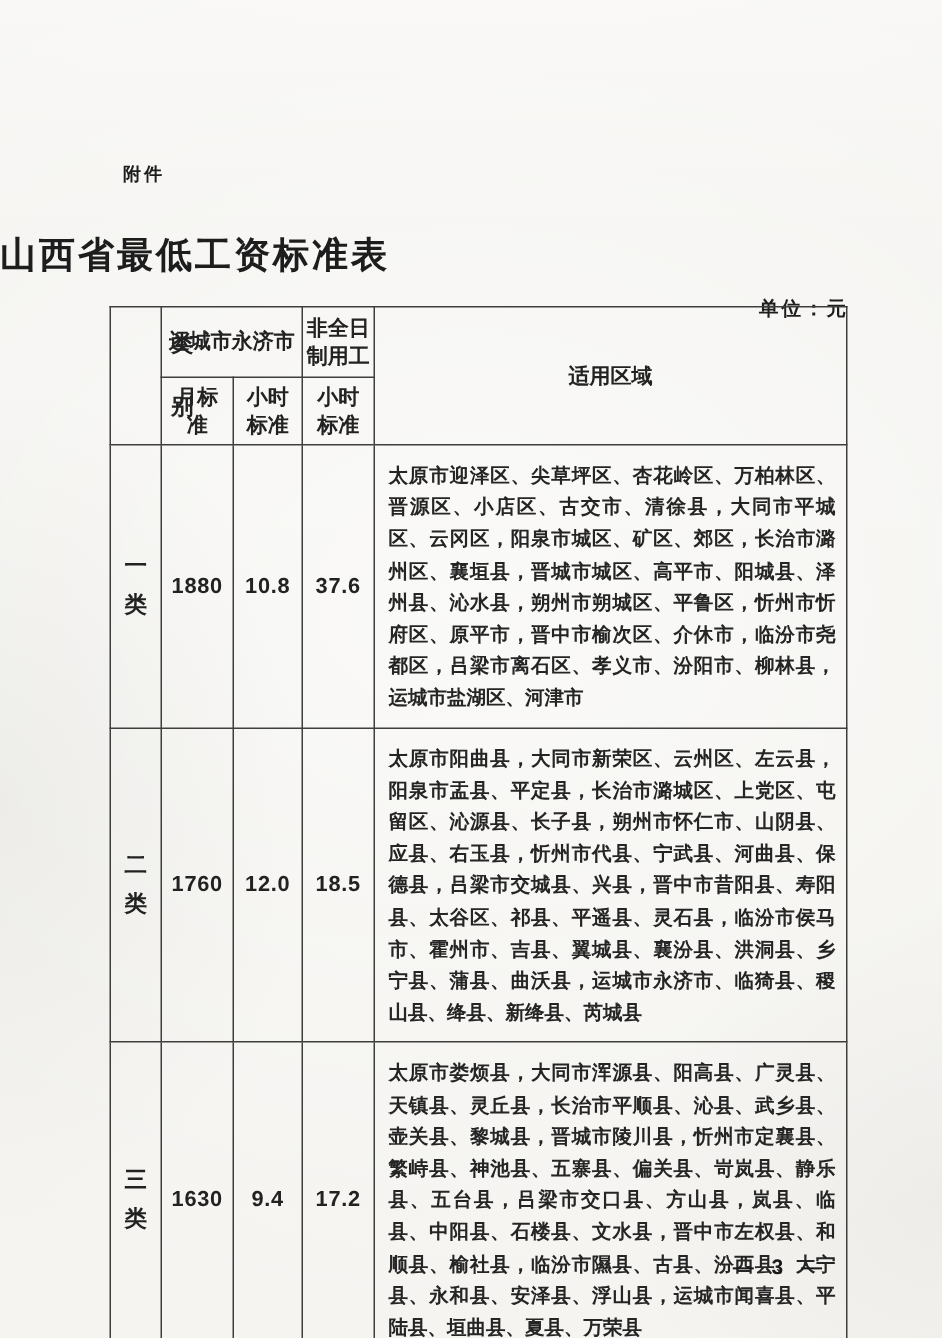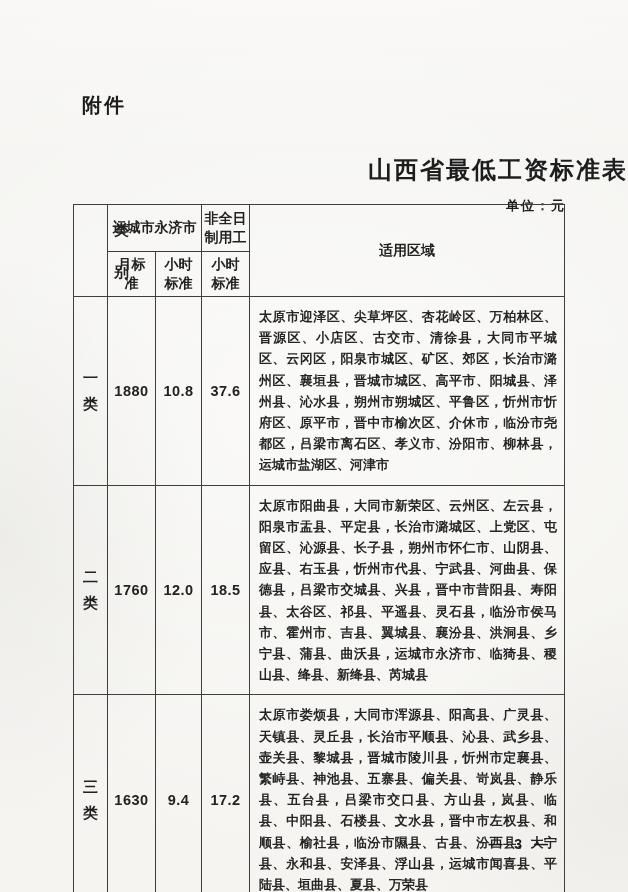--- a/index.html
+++ b/index.html
@@ -21,31 +21,31 @@
     position: absolute;
     inset: 0;
     background:
       radial-gradient(ellipse 300px 400px at 0% 60%, rgba(120,120,115,0.07), rgba(0,0,0,0) 70%),
       radial-gradient(ellipse 300px 300px at 100% 90%, rgba(120,120,115,0.06), rgba(0,0,0,0) 70%);
     pointer-events: none;
   }
   .attachment {
     position: absolute;
     left: 82px;
-    top: 92px;
-    font-size: 20px;
+    top: 108px;
+    font-size: 12px;
     font-weight: bold;
     letter-spacing: 2px;
   }
   .doc-title {
     position: absolute;
     left: 0;
     top: 138px;
     width: 628px;
-    text-align: right;
+    text-align: left;
     font-size: 24px;
     font-weight: bold;
     letter-spacing: 2px;
   }
   .unit-note {
     position: absolute;
     top: 197px;
     right: 62px;
     font-size: 13px;
     font-weight: 600;

